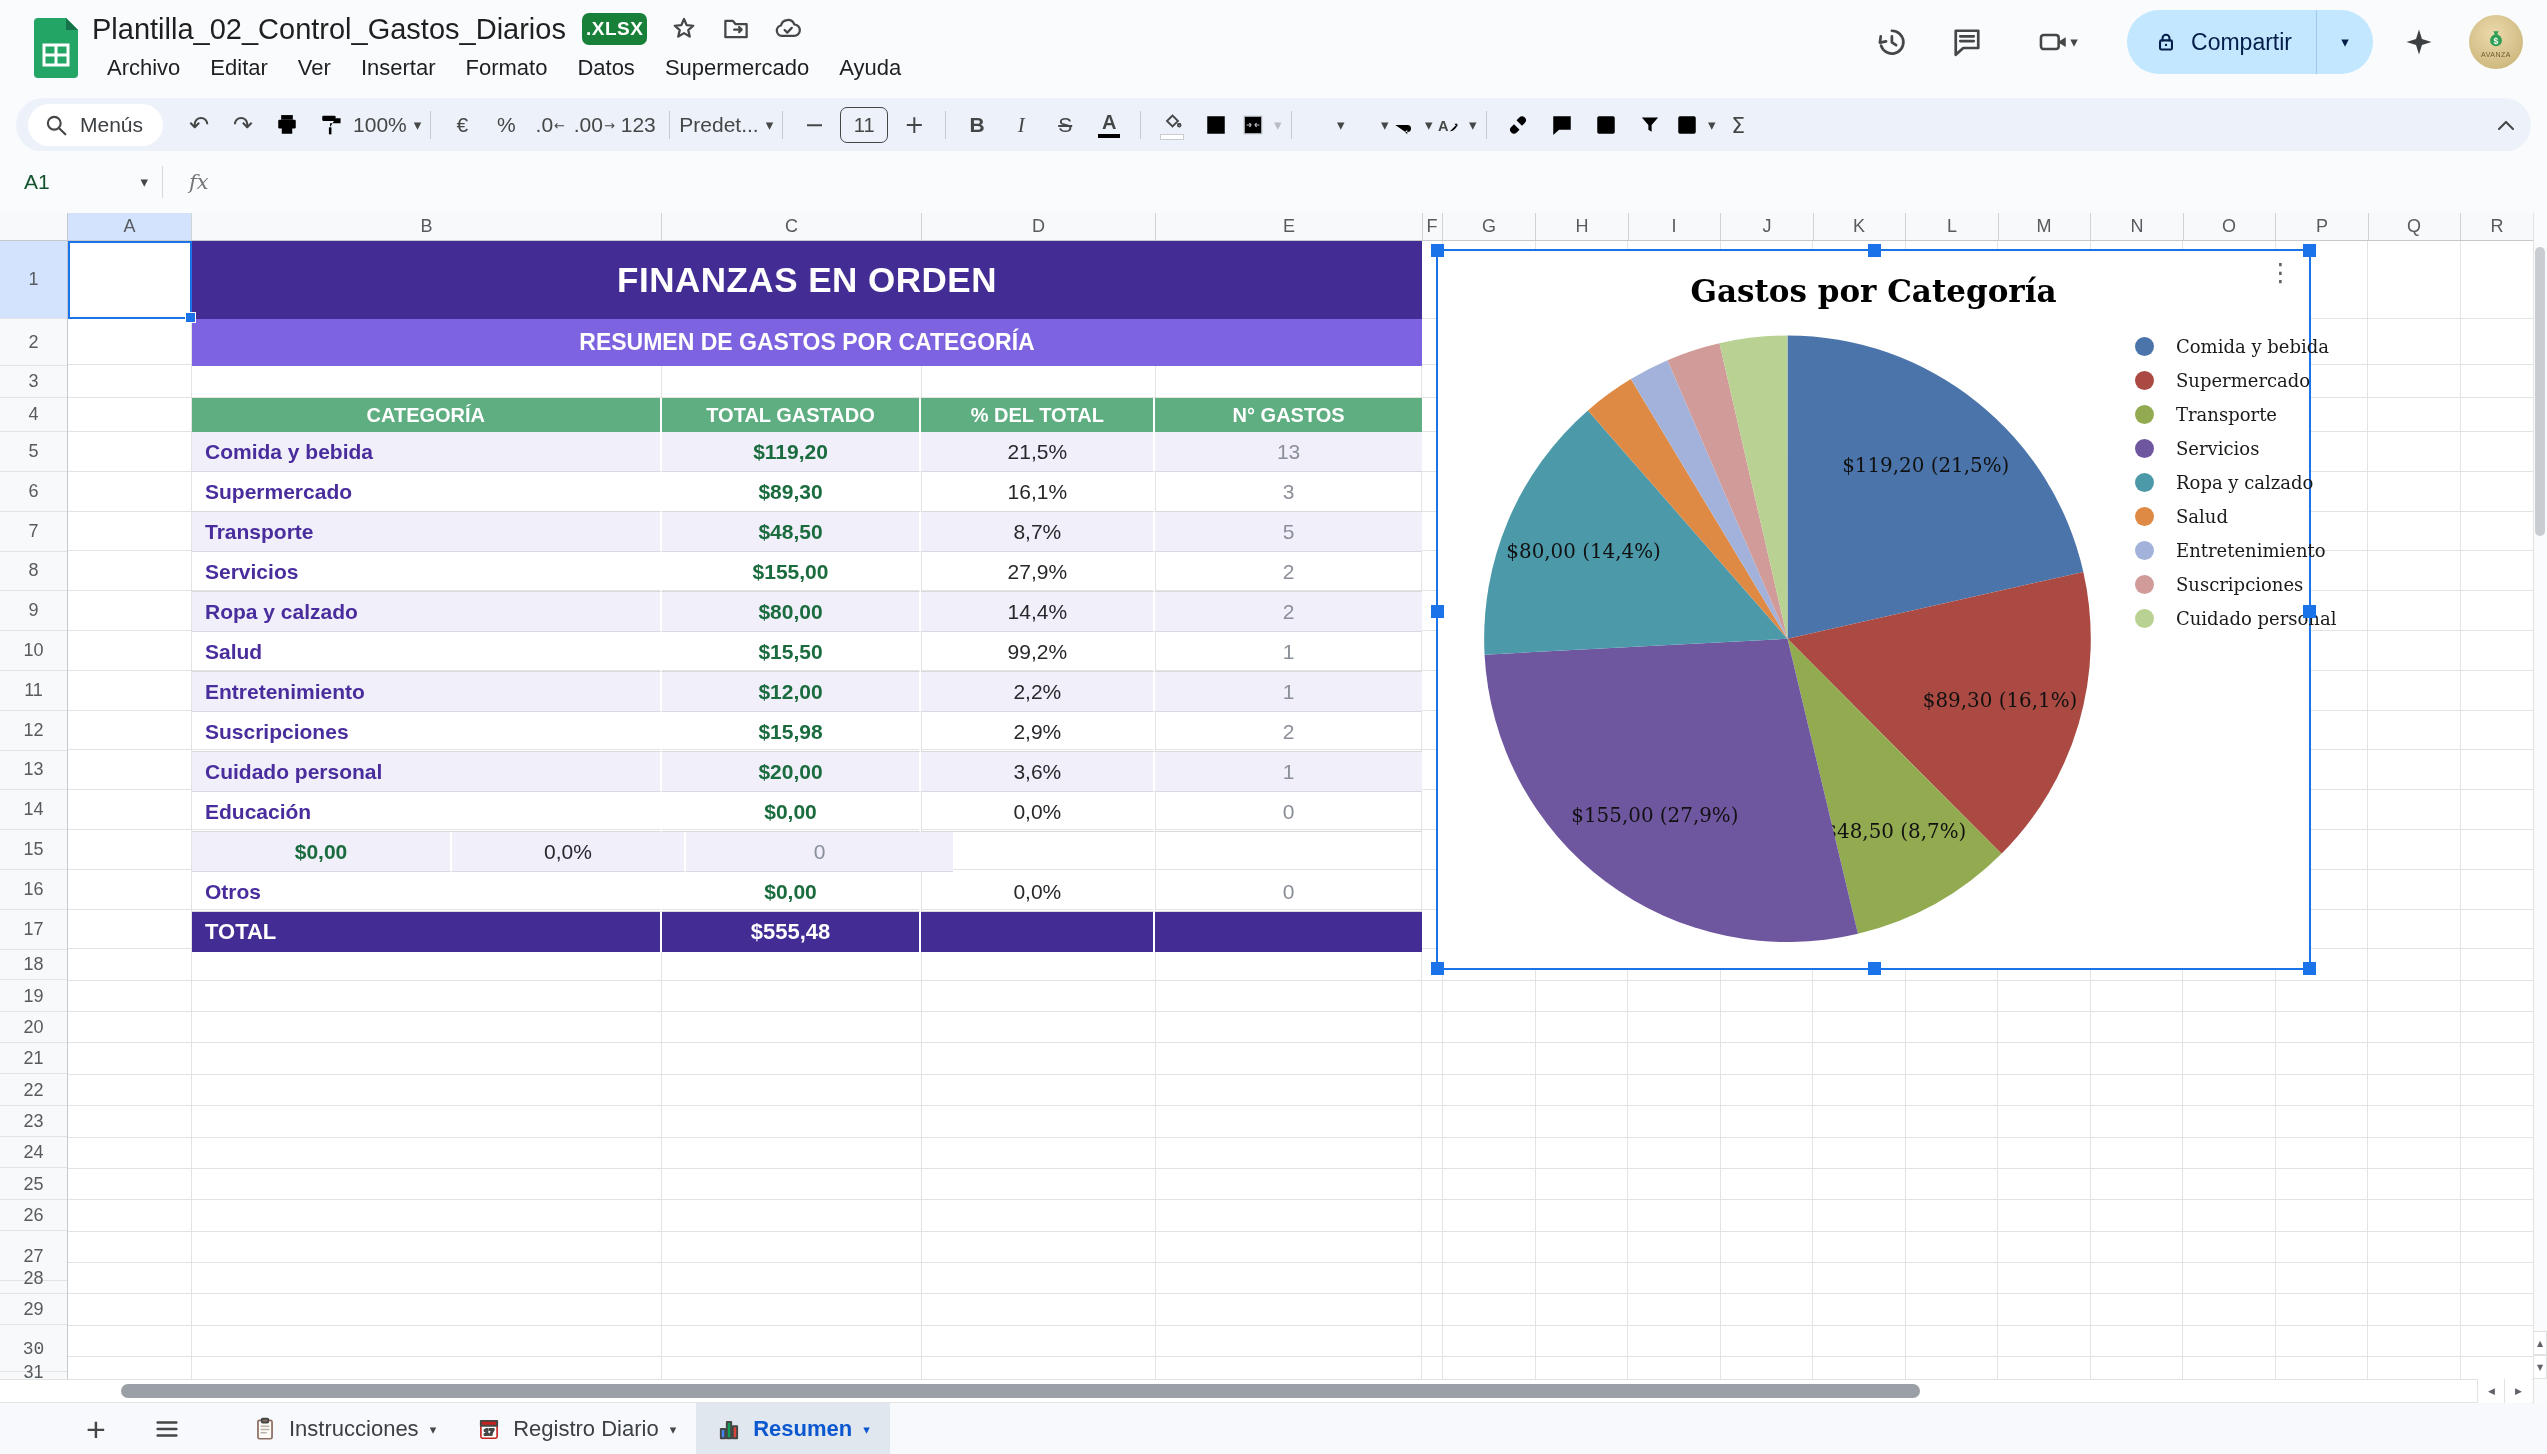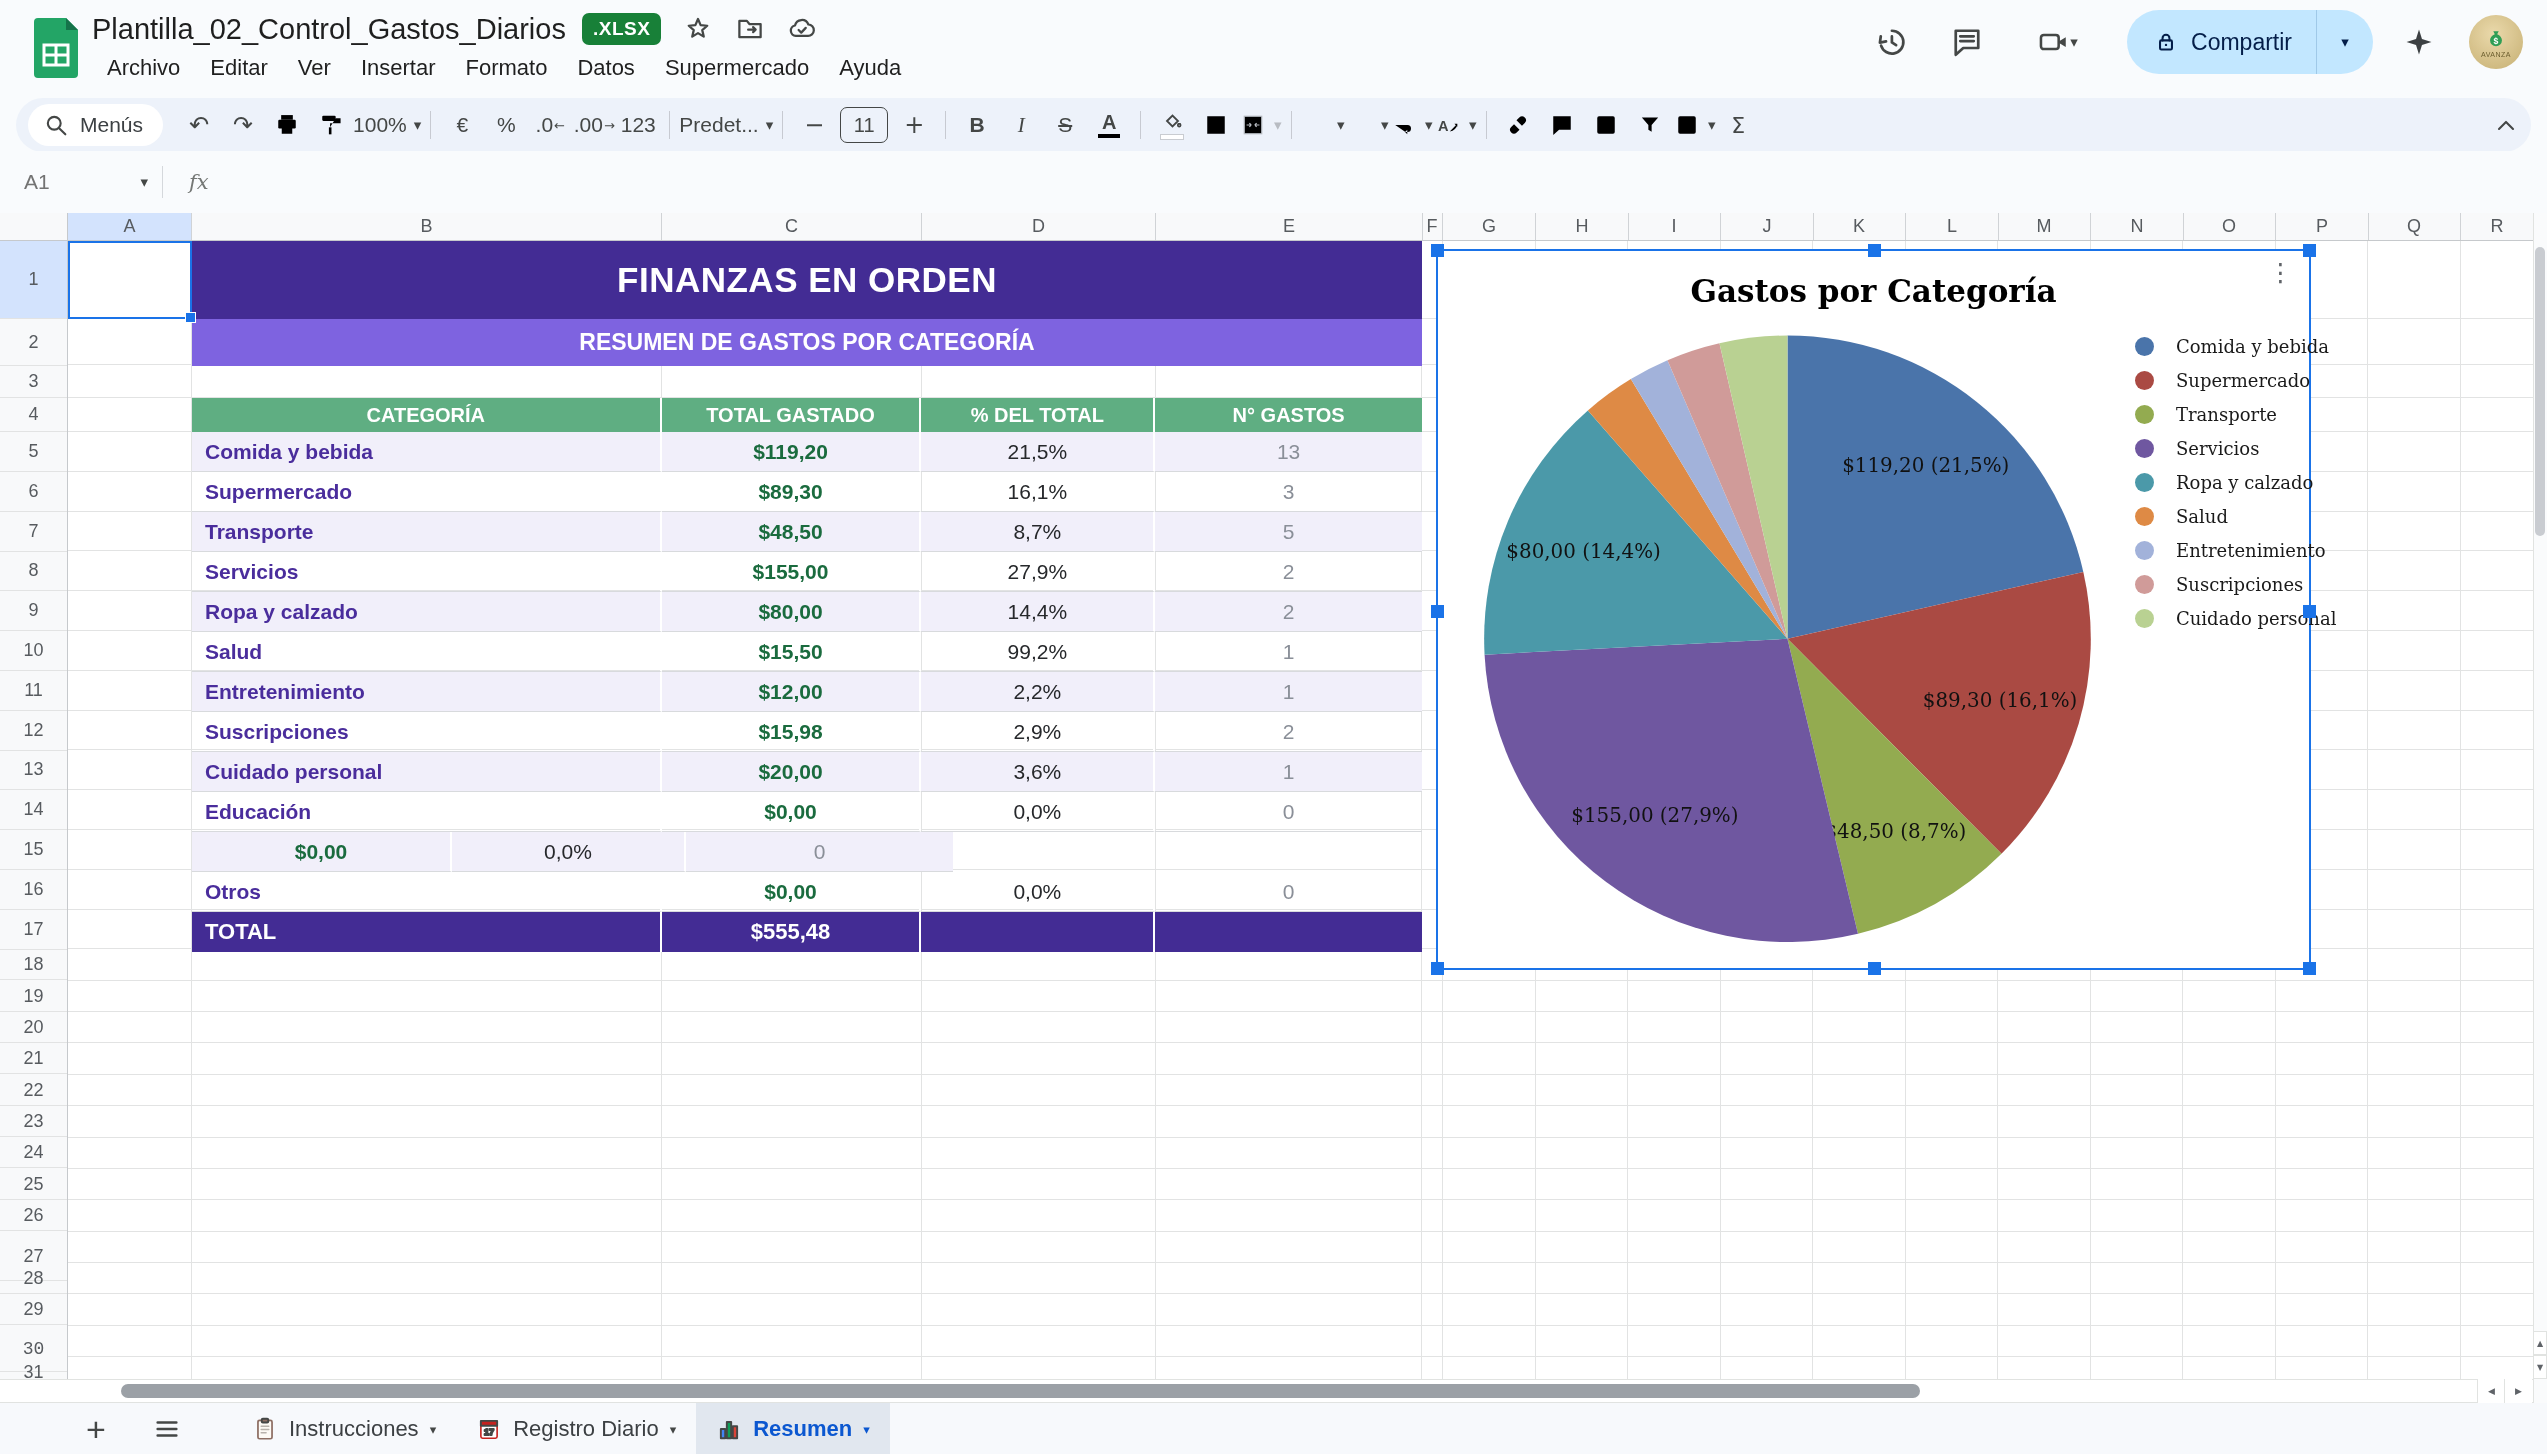--- a/index.html
+++ b/index.html
@@ -9,21 +9,21 @@
   .ic{display:inline-flex;align-items:center;justify-content:center;}
   .ic svg{stroke:#444746;stroke-width:1.8;fill:none;stroke-linecap:round;stroke-linejoin:round;}
 
   
   #topbar{position:absolute;left:0;top:0;width:2547px;height:96px;}
   #logo{position:absolute;left:32px;top:15px;width:48px;height:64px;cursor:pointer;}
   #titleblock{position:absolute;left:92px;top:8px;}
   .title-row{display:flex;align-items:center;height:42px;}
   .doc-title{font-size:29px;color:#1f1f1f;}
   .badge{margin-left:16px;background:var(--badge-green);color:#fff;font-weight:bold;
-         font-size:19px;padding:5px 11px;border-radius:7px;letter-spacing:0.5px;}
+         font-size:19px;padding:5px 4px;border-radius:7px;letter-spacing:0.5px;}
   .tb-ic{margin-left:22px;width:30px;height:30px;}
   .menubar{display:flex;margin-top:2px;}
   .menu-item{font-size:22px;color:#1f1f1f;padding:3px 15px;border-radius:8px;cursor:pointer;}
   #topright{position:absolute;right:0;top:0;height:84px;display:flex;align-items:center;}
   .tr-ic{width:40px;height:40px;margin-right:36px;}
   .caret{font-family:"DejaVu Sans",sans-serif;font-size:15px;color:#444746;}
   #share{display:flex;align-items:center;height:64px;background:var(--share-bg);
          border-radius:32px;overflow:hidden;margin-right:26px;cursor:pointer;}
   #share .main{display:flex;align-items:center;gap:12px;padding:0 24px 0 26px;height:100%;}
   #share .lbl{font-size:23px;font-weight:500;color:#041e49;}
@@ -52,21 +52,21 @@
   .disabled, .disabled svg{color:#b8bcc2 !important;stroke:#b8bcc2 !important;}
   .color-ic{display:flex;flex-direction:column;align-items:center;justify-content:center;gap:2px;}
   .color-ic .bar{width:22px;height:4px;}
   #collapse{position:absolute;right:26px;top:111px;width:30px;height:30px;}
 
   
   #fbar{position:absolute;left:0;top:151px;width:2547px;height:62px;background:#f9fbfd;
         display:flex;align-items:center;}
   #namebox{width:162px;display:flex;align-items:center;justify-content:space-between;
            padding:0 14px 0 24px;box-sizing:border-box;cursor:pointer;}
-  #namebox .nb{font-size:21px;color:#737373;}
+  #namebox .nb{font-size:21px;color:#14532d;}
   #fbar .vsep{width:1px;height:32px;background:#d5d8dc;}
   .fx{font-family:"DejaVu Serif",serif;font-style:italic;font-size:21px;color:#747775;margin-left:26px;}
   #formula-input{flex:1;height:100%;}
 
   
   #corner{position:absolute;left:0;top:213px;width:68px;height:28px;background:#f8f9fa;
           border-bottom:1px solid #c6c9cc;border-right:1px solid #c6c9cc;box-sizing:border-box;}
   #colheads{position:absolute;left:68px;top:213px;width:2466px;height:28px;overflow:hidden;
             background:#f8f9fa;border-bottom:1px solid #c6c9cc;box-sizing:border-box;}
   .colhead{position:absolute;top:0;height:27px;display:flex;align-items:center;justify-content:center;

